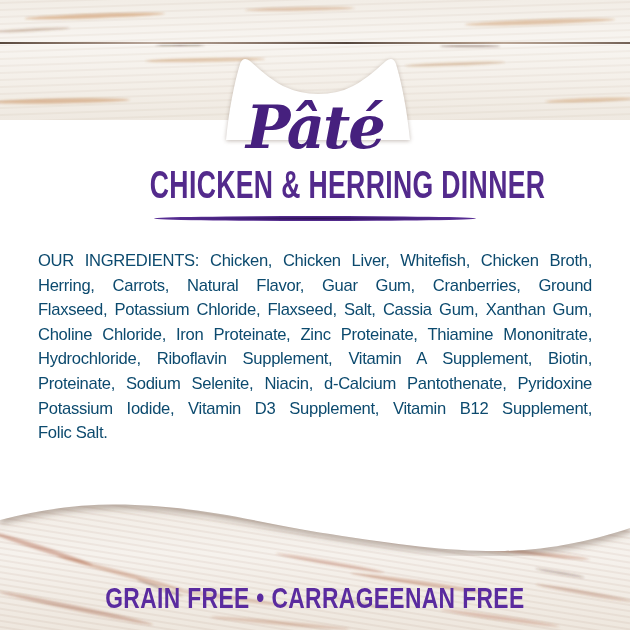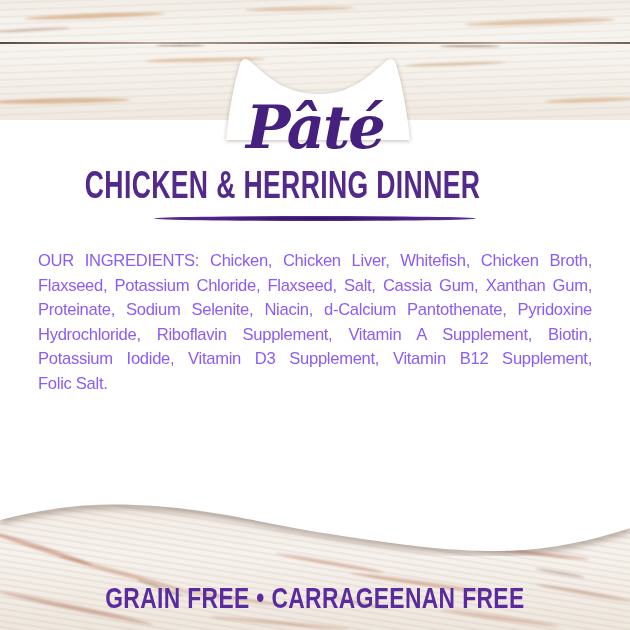--- a/index.html
+++ b/index.html
@@ -13,38 +13,38 @@
   .cat-ears { position:absolute; top:0; left:0; width:630px; height:140px;
               filter:drop-shadow(0 1px 2px rgba(125,105,90,.45)); }
   
   .pate {
     position:absolute; top:97px; left:0; width:630px; text-align:center;
     font-family:"DejaVu Serif", serif; font-style:italic; font-weight:700;
     font-size:59px; line-height:1.05; color:#46207e; letter-spacing:-2px;
   }
   
   .recipe {
-    position:absolute; top:166px; left:0; width:630px; text-align:left;
+    position:absolute; top:166px; left:0; width:630px; text-align:right;
     color:#532a8c;
   }
   .recipe .cond {
     display:inline-block; transform:scaleX(.70); transform-origin:50% 50%;
     font-weight:bold; font-size:38px; line-height:1; letter-spacing:0.5px;
     white-space:nowrap;
   }
   
   .divider {
     position:absolute; top:216px; left:154px; width:322px; height:5px;
     border-radius:50%;
     background:radial-gradient(ellipse at center, #2e1254 0%, #45217c 40%, #5c3198 72%, rgba(92,49,152,0) 99%);
   }
   
   .ingredients {
     position:absolute; top:249px; left:38px; width:554px;
-    color:#8b5cf6; font-size:16.6px; line-height:24.6px; letter-spacing:-0.3px;
+    color:#0c4a6e; font-size:16.6px; line-height:24.6px; letter-spacing:-0.3px;
   }
   .ing-line { text-align:justify; text-align-last:justify; }
   .ing-line:last-child { text-align-last:left; }
   
   .bottom-wood { position:absolute; top:478px; left:0; width:630px; height:152px; }
   
   .claims {
     position:absolute; top:583px; left:0; width:630px; text-align:center;
     color:#5a2b9f;
   }
@@ -115,23 +115,25 @@
   <div class="pate">Pâté</div>
 
   <div class="recipe">
     <span class="cond">CHICKEN &amp; HERRING DINNER</span>
   </div>
 
   <div class="divider"></div>
 
   <div class="ingredients">
     <div class="ing-line">OUR INGREDIENTS: Chicken, Chicken Liver, Whitefish, Chicken Broth,</div>
+    <div class="ing-line">Herring, Carrots, Natural Flavor, Guar Gum, Cranberries, Ground</div>
     <div class="ing-line">Flaxseed, Potassium Chloride, Flaxseed, Salt, Cassia Gum, Xanthan Gum,</div>
+    <div class="ing-line">Choline Chloride, Iron Proteinate, Zinc Proteinate, Thiamine Mononitrate,</div>
+    <div class="ing-line">Hydrochloride, Riboflavin Supplement, Vitamin A Supplement, Biotin,</div>
     <div class="ing-line">Proteinate, Sodium Selenite, Niacin, d-Calcium Pantothenate, Pyridoxine</div>
-    <div class="ing-line">Hydrochloride, Riboflavin Supplement, Vitamin A Supplement, Biotin,</div>
     <div class="ing-line">Potassium Iodide, Vitamin D3 Supplement, Vitamin B12 Supplement,</div>
     <div class="ing-line">Folic Salt.</div>
   </div>
 
   <svg class="bottom-wood" width="630" height="152" viewBox="0 0 630 152" aria-hidden="true">
     <defs>
       <clipPath id="waveClip">
         <path d="M0 42 C45 30 90 25 135 27 C210 30 255 44 330 56 C400 67 455 74 505 73 C550 72 595 62 630 50 L630 152 L0 152 Z"></path>
       </clipPath>
       <linearGradient id="woodBotG" x1="0" y1="0" x2="0" y2="1">

